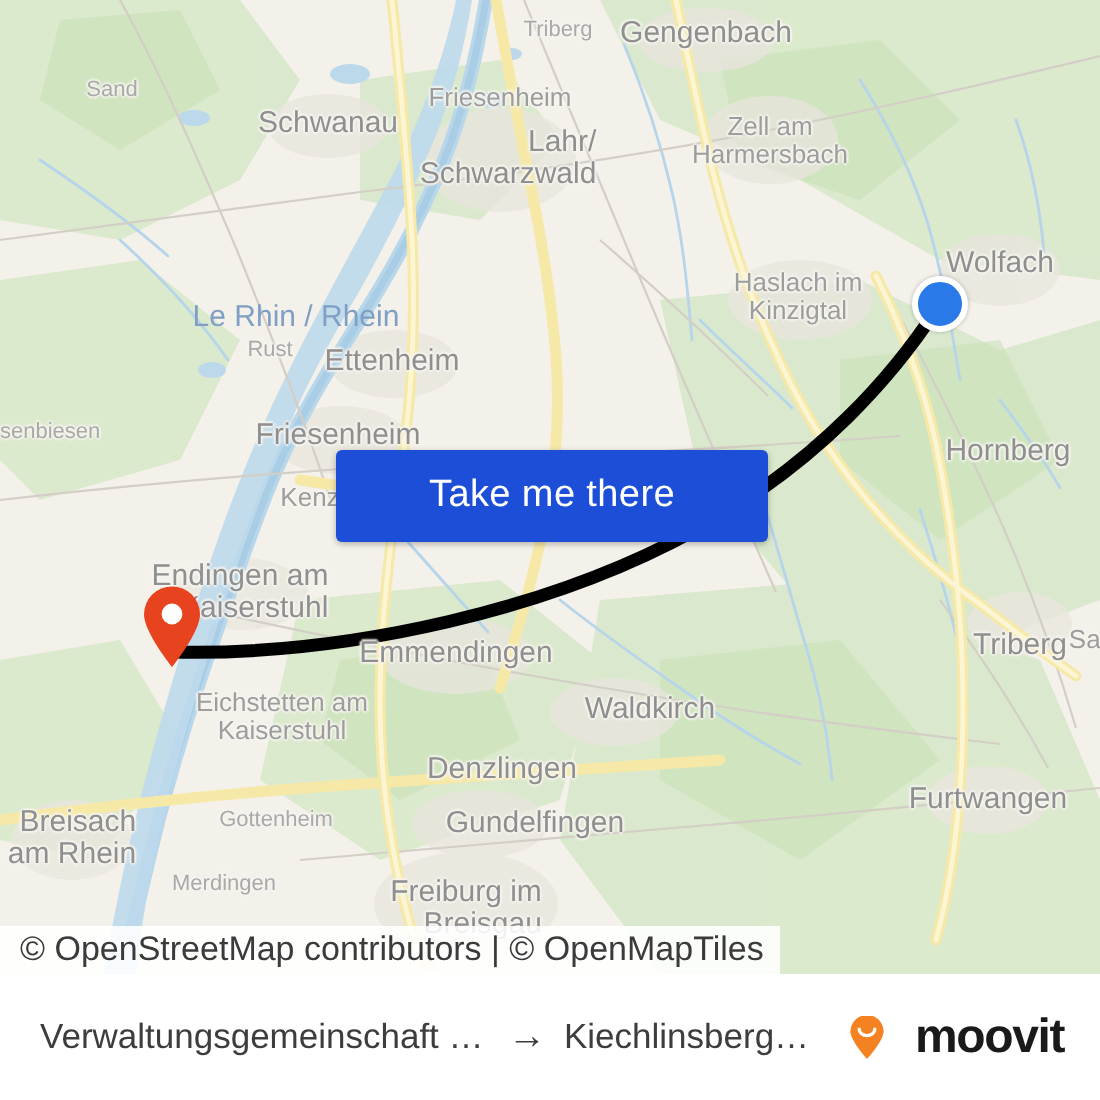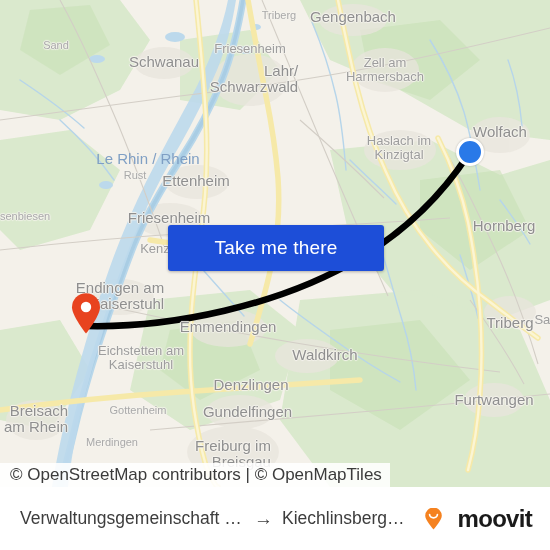--- a/index.html
+++ b/index.html
@@ -324,21 +324,21 @@
 Kaiserstuhl</div>
         <div class="maplabel lbl-city" style="left: 510px; top: 323px;">Triberg</div>
         <div class="maplabel lbl-town" style="left: 546px; top: 320px;">San</div>
         <div class="maplabel lbl-city" style="left: 228px; top: 327px;">Emmendingen</div>
         <div class="maplabel lbl-town" style="left: 141px; top: 358px;">Eichstetten am
 Kaiserstuhl</div>
         <div class="maplabel lbl-city" style="left: 325px; top: 355px;">Waldkirch</div>
         <div class="maplabel lbl-city" style="left: 251px; top: 385px;">Denzlingen</div>
         <div class="maplabel lbl-city" style="left: 494px; top: 400px;">Furtwangen</div>
         <div class="maplabel lbl-vill" style="left: 138px; top: 411px;">Gottenheim</div>
-        <div class="maplabel lbl-city" style="left: 235px; top: 412px; padding-left: 25px;">Gundelfingen</div>
+        <div class="maplabel lbl-city" style="left: 255px; top: 412px; padding-left: 25px;">Gundelfingen</div>
         <div class="maplabel lbl-city" style="left: 36px; top: 419px;">Breisach
 am Rhein</div>
         <div class="maplabel lbl-vill" style="left: 112px; top: 443px;">Merdingen</div>
         <div class="maplabel lbl-city" style="left: 233px; top: 454px;">Freiburg im
 Breisgau</div>
       </div>
 
     <div id="origin-pin">
       <svg viewBox="0 0 32 42" width="32" height="42">
         <path d="M16 41.5 C16 41.5 2 24 2 15.2 A14 14 0 0 1 30 15.2 C30 24 16 41.5 16 41.5 Z" fill="#e8431f"></path>

